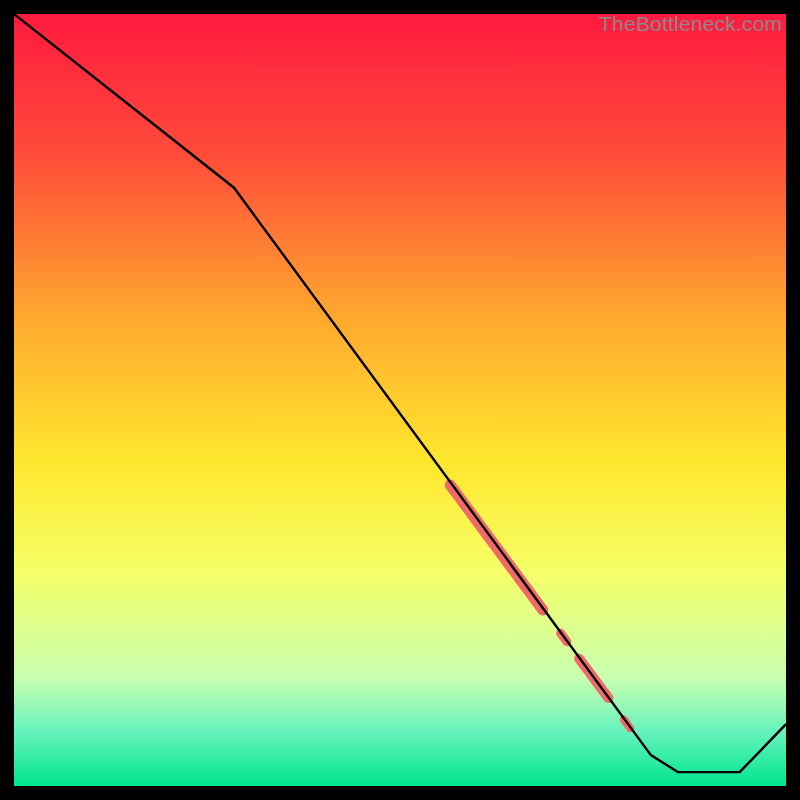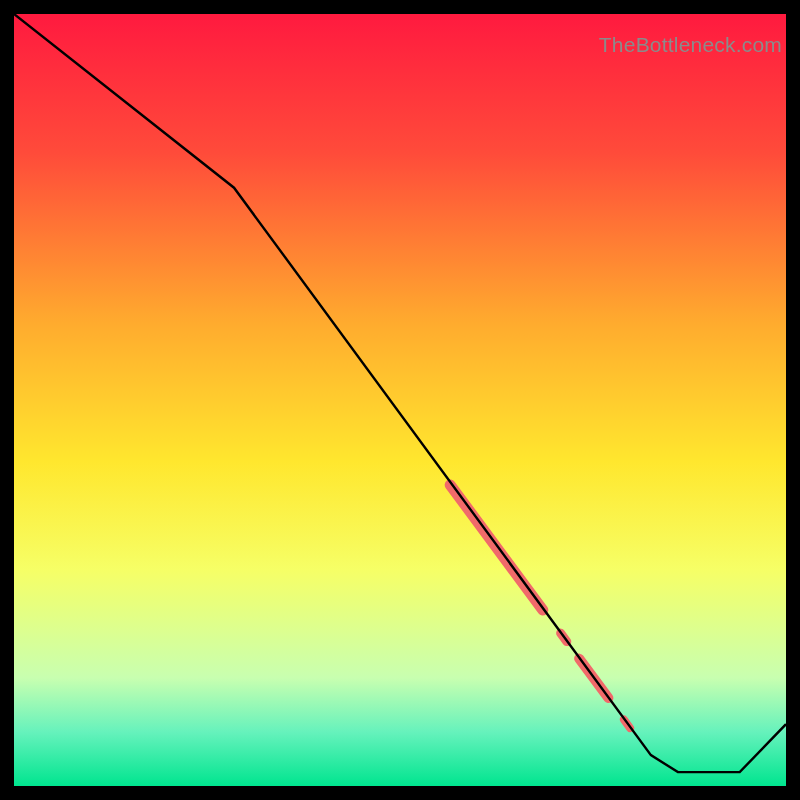--- a/index.html
+++ b/index.html
@@ -27,21 +27,20 @@
     height: 772px;
   }
   .watermark {
     position: absolute;
     top: -2px;
     right: 4px;
     color: #8b8b8b;
     font-size: 21px;
     font-weight: 400;
     letter-spacing: 0.2px;
-    margin-top: 21px;
   }
 </style>
 </head>
 <body>
 
 <div class="frame">
   <svg class="plot" viewBox="0 0 772 772">
     <defs>
       <linearGradient id="bg-grad" x1="0" y1="0" x2="0" y2="1">
           <stop offset="0%" stop-color="#ff1a3f"></stop>

